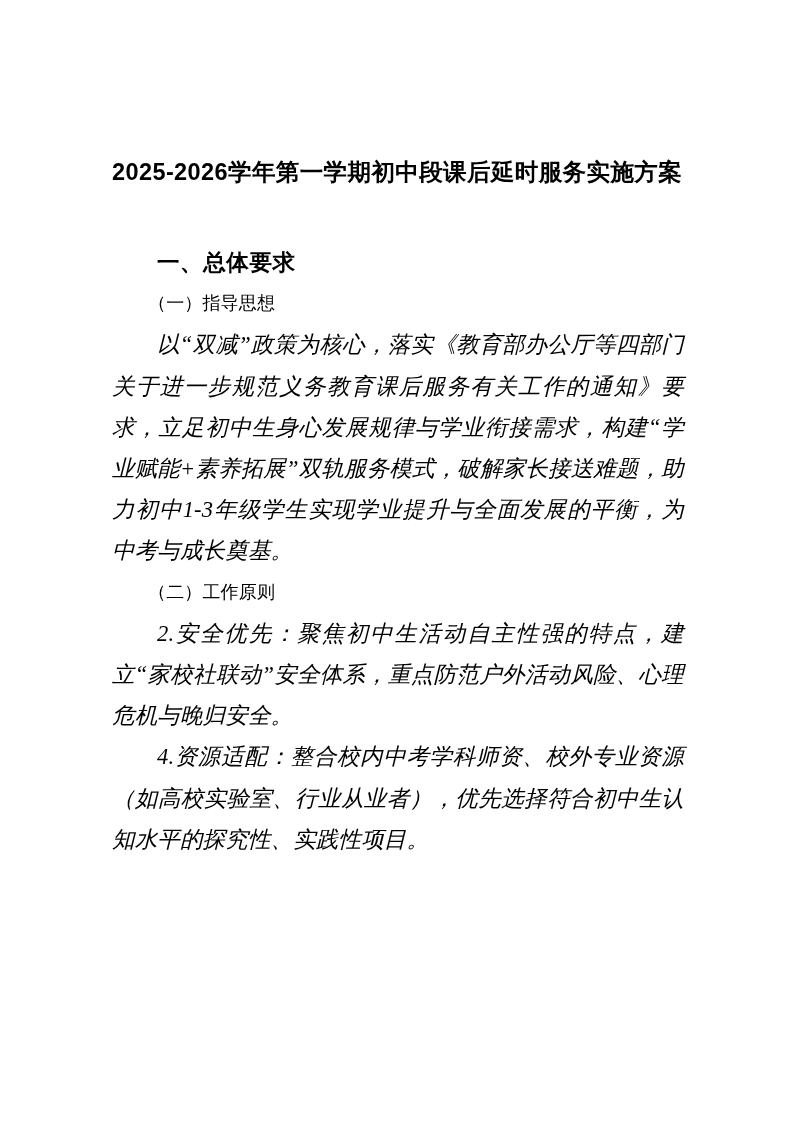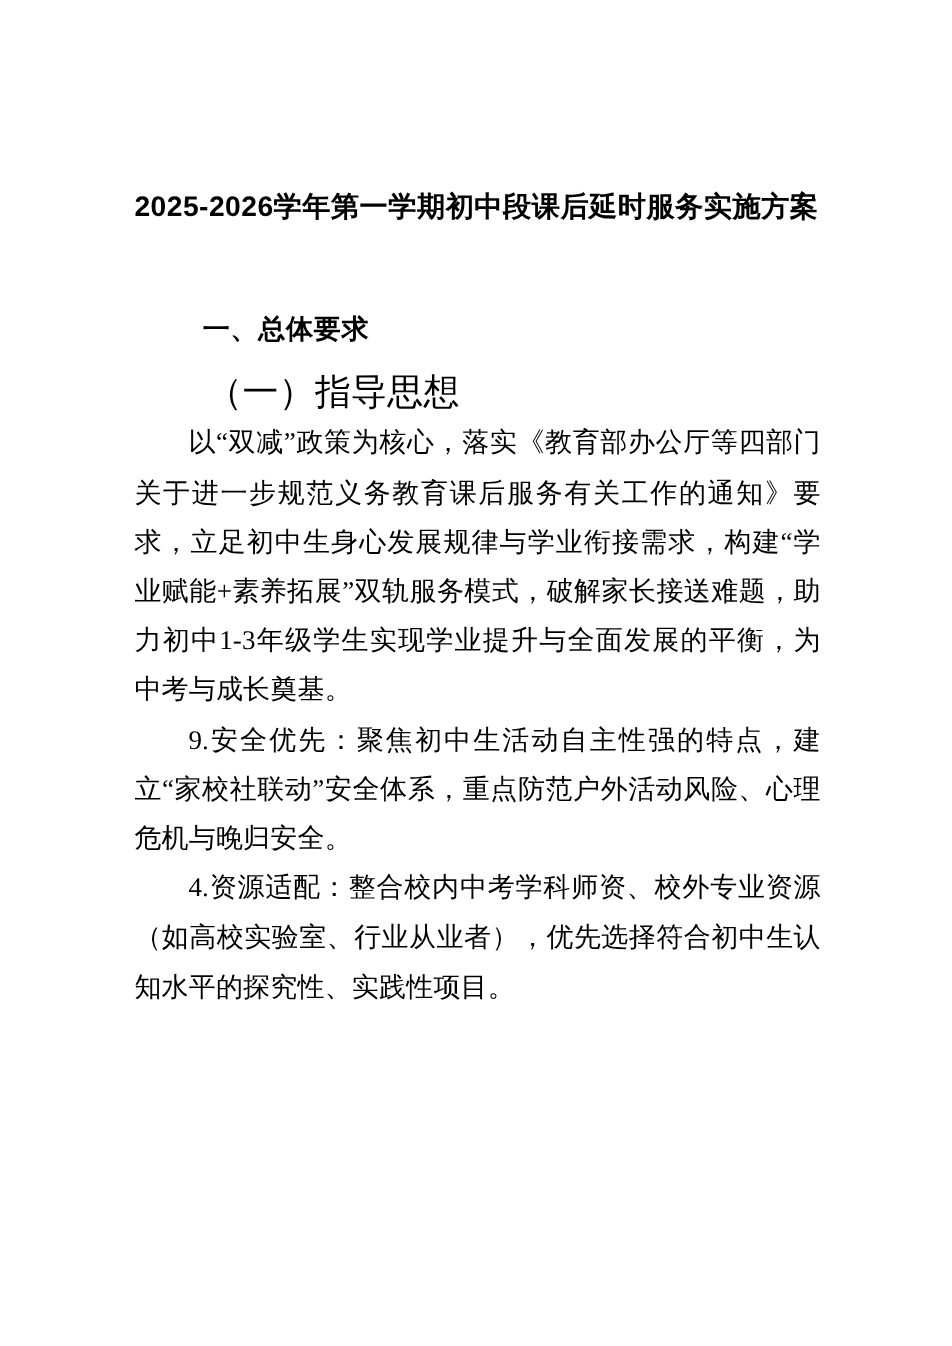--- a/index.html
+++ b/index.html
@@ -52,48 +52,50 @@
     line-height: 41.2px;
     text-align: justify;
     text-justify: inter-ideograph;
     margin: 0;
     letter-spacing: 0.15px;
     font-family: "Liberation Serif", "DejaVu Serif", serif;
   }
 
   .indent {
     text-indent: 2em;
+    font-style: italic;
   }
 
   .heading {
     font-size: 22.5px;
     line-height: 41.2px;
     font-weight: bold;
     text-indent: 2em;
-    margin: 12px;
+    margin: 0;
     letter-spacing: 0.6px;
     font-family: "Liberation Sans", "DejaVu Sans", sans-serif;
   }
 
   .subheading {
-    font-size: 30px;
+    font-size: 18px;
     line-height: 41.2px;
     text-indent: 2em;
     margin: 0;
     letter-spacing: 0.15px;
   }
 </style>
 </head>
 <body>
 
 <div class="page">
   <div class="content">
     <h1 class="doc-title">2025-2026学年第一学期初中段课后延时服务实施方案</h1>
     <div class="title-gap"></div>
     <div id="body-blocks">
         <p class="heading">一、总体要求</p>
         <p class="subheading">（一）指导思想</p>
         <p class="para indent">以“双减”政策为核心，落实《教育部办公厅等四部门关于进一步规范义务教育课后服务有关工作的通知》要求，立足初中生身心发展规律与学业衔接需求，构建“学业赋能+素养拓展”双轨服务模式，破解家长接送难题，助力初中1-3年级学生实现学业提升与全面发展的平衡，为中考与成长奠基。</p>
-        <p class="para indent">9.安全优先：聚焦初中生活动自主性强的特点，建立“家校社联动”安全体系，重点防范户外活动风险、心理危机与晚归安全。</p>
+        <p class="subheading">（二）工作原则</p>
+        <p class="para indent">2.安全优先：聚焦初中生活动自主性强的特点，建立“家校社联动”安全体系，重点防范户外活动风险、心理危机与晚归安全。</p>
         <p class="para indent">4.资源适配：整合校内中考学科师资、校外专业资源（如高校实验室、行业从业者），优先选择符合初中生认知水平的探究性、实践性项目。</p>
       </div>
   </div>
 </div>
 
 </body></html>

